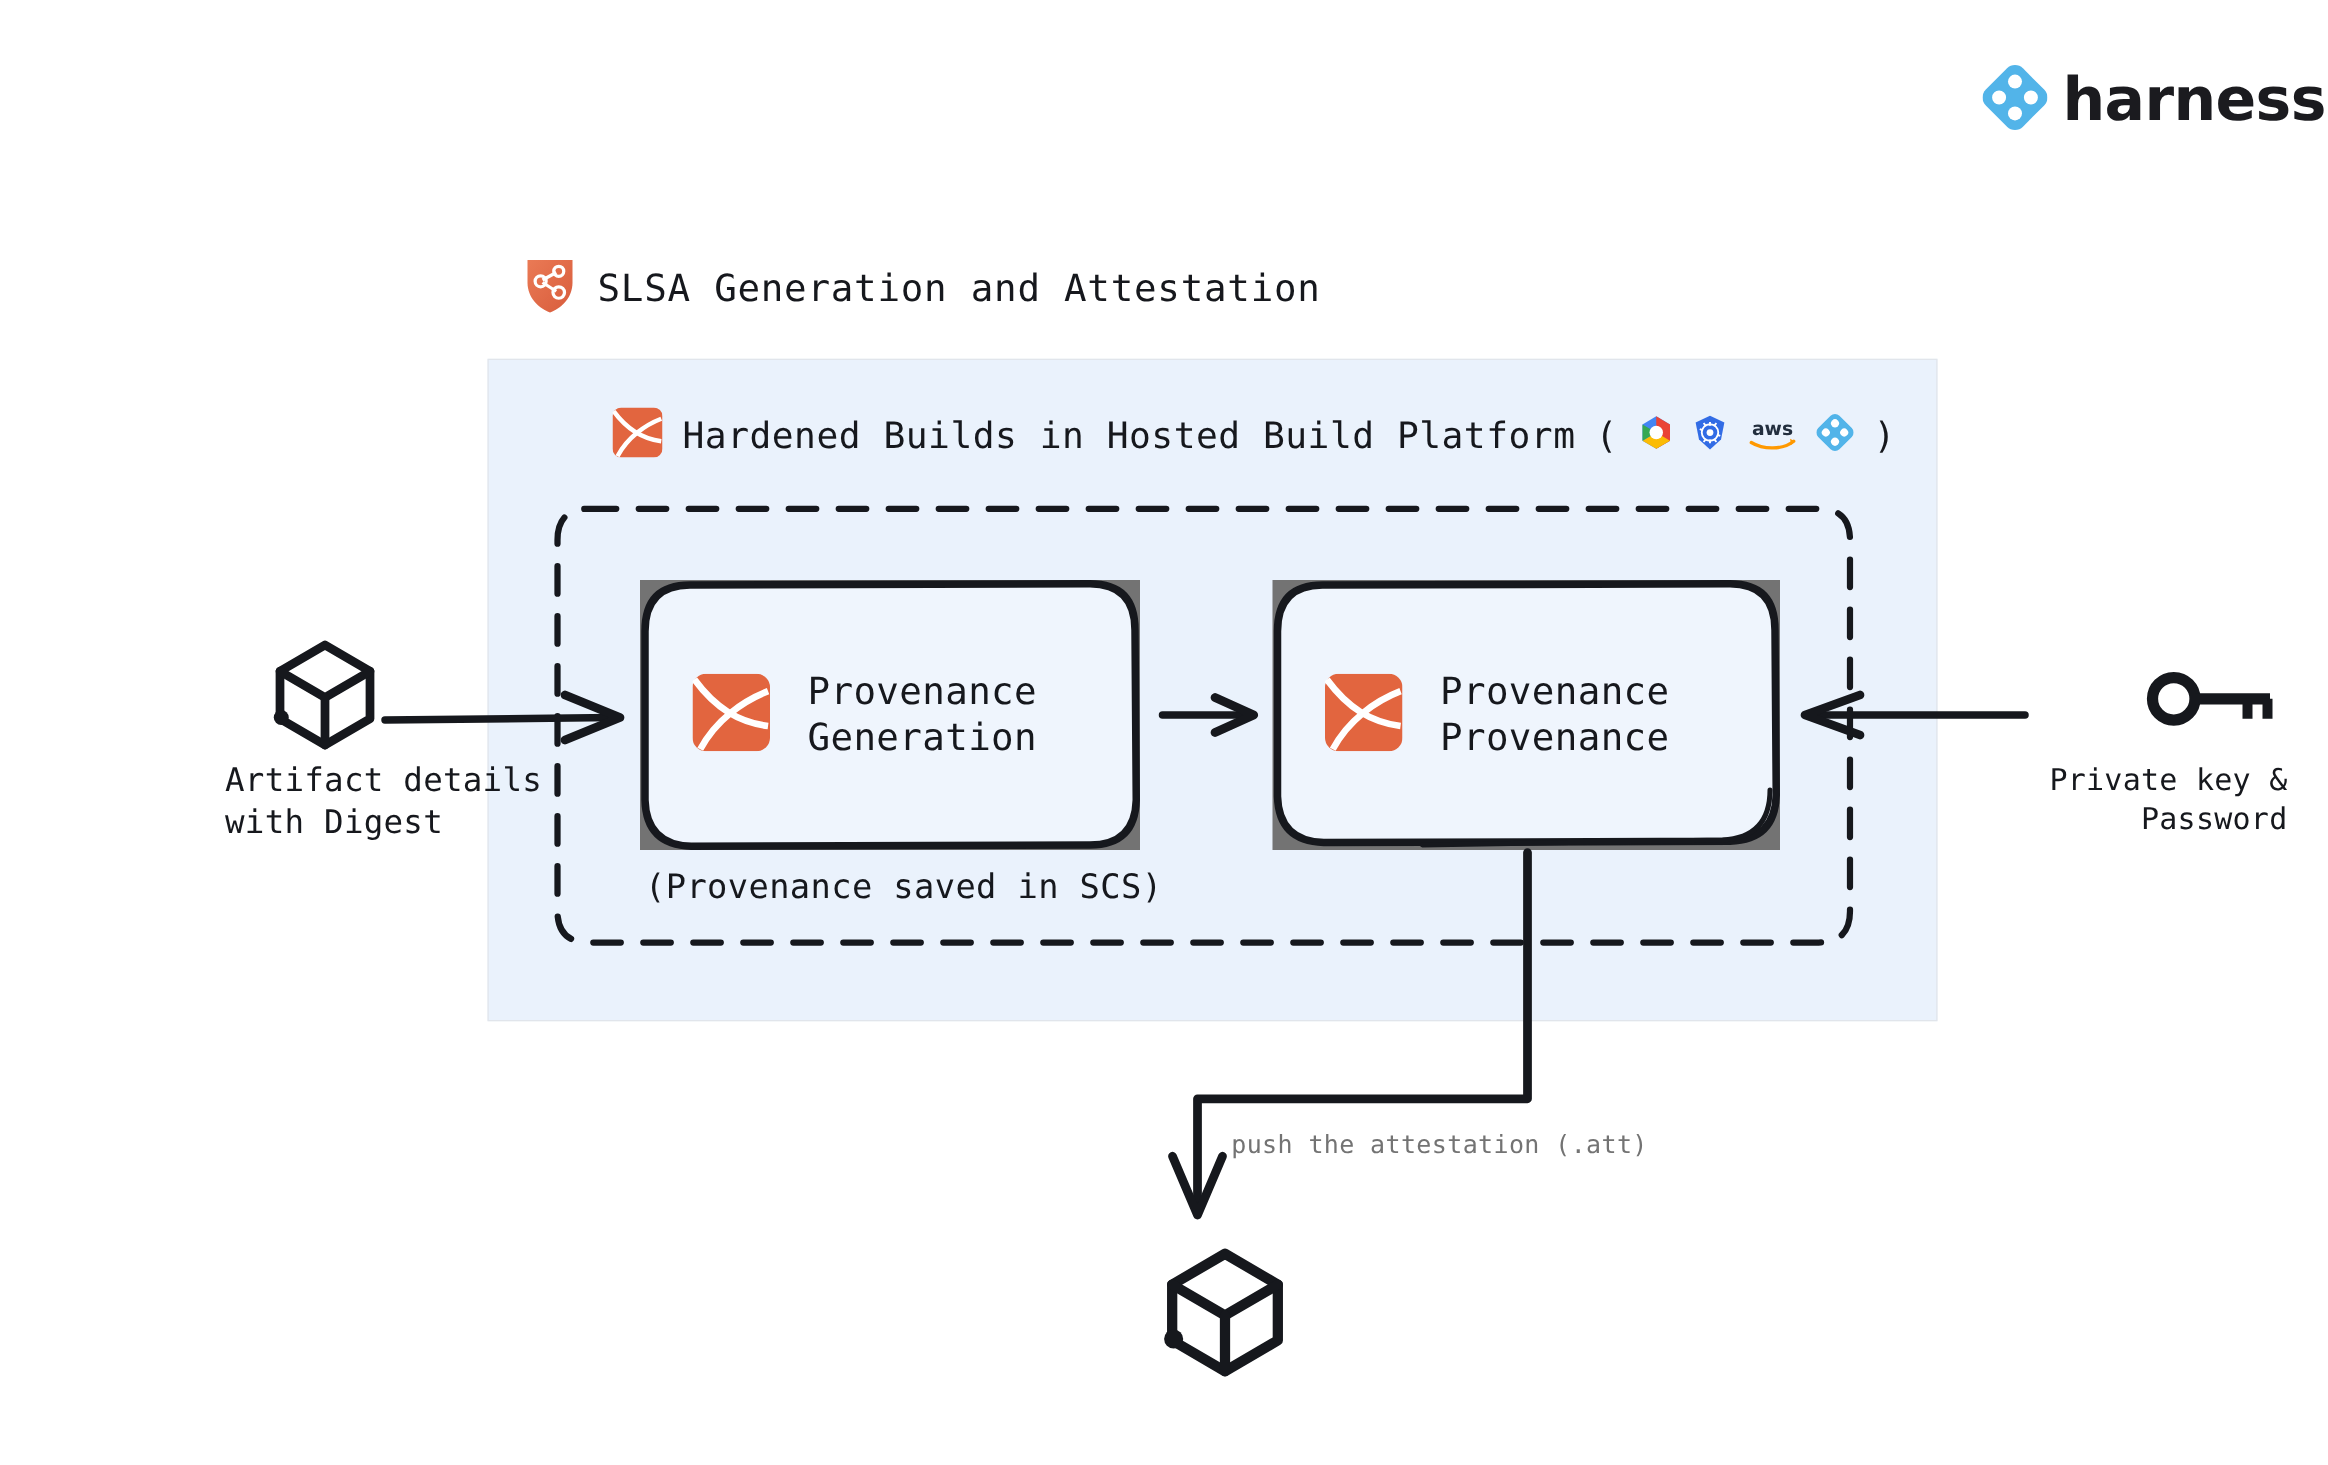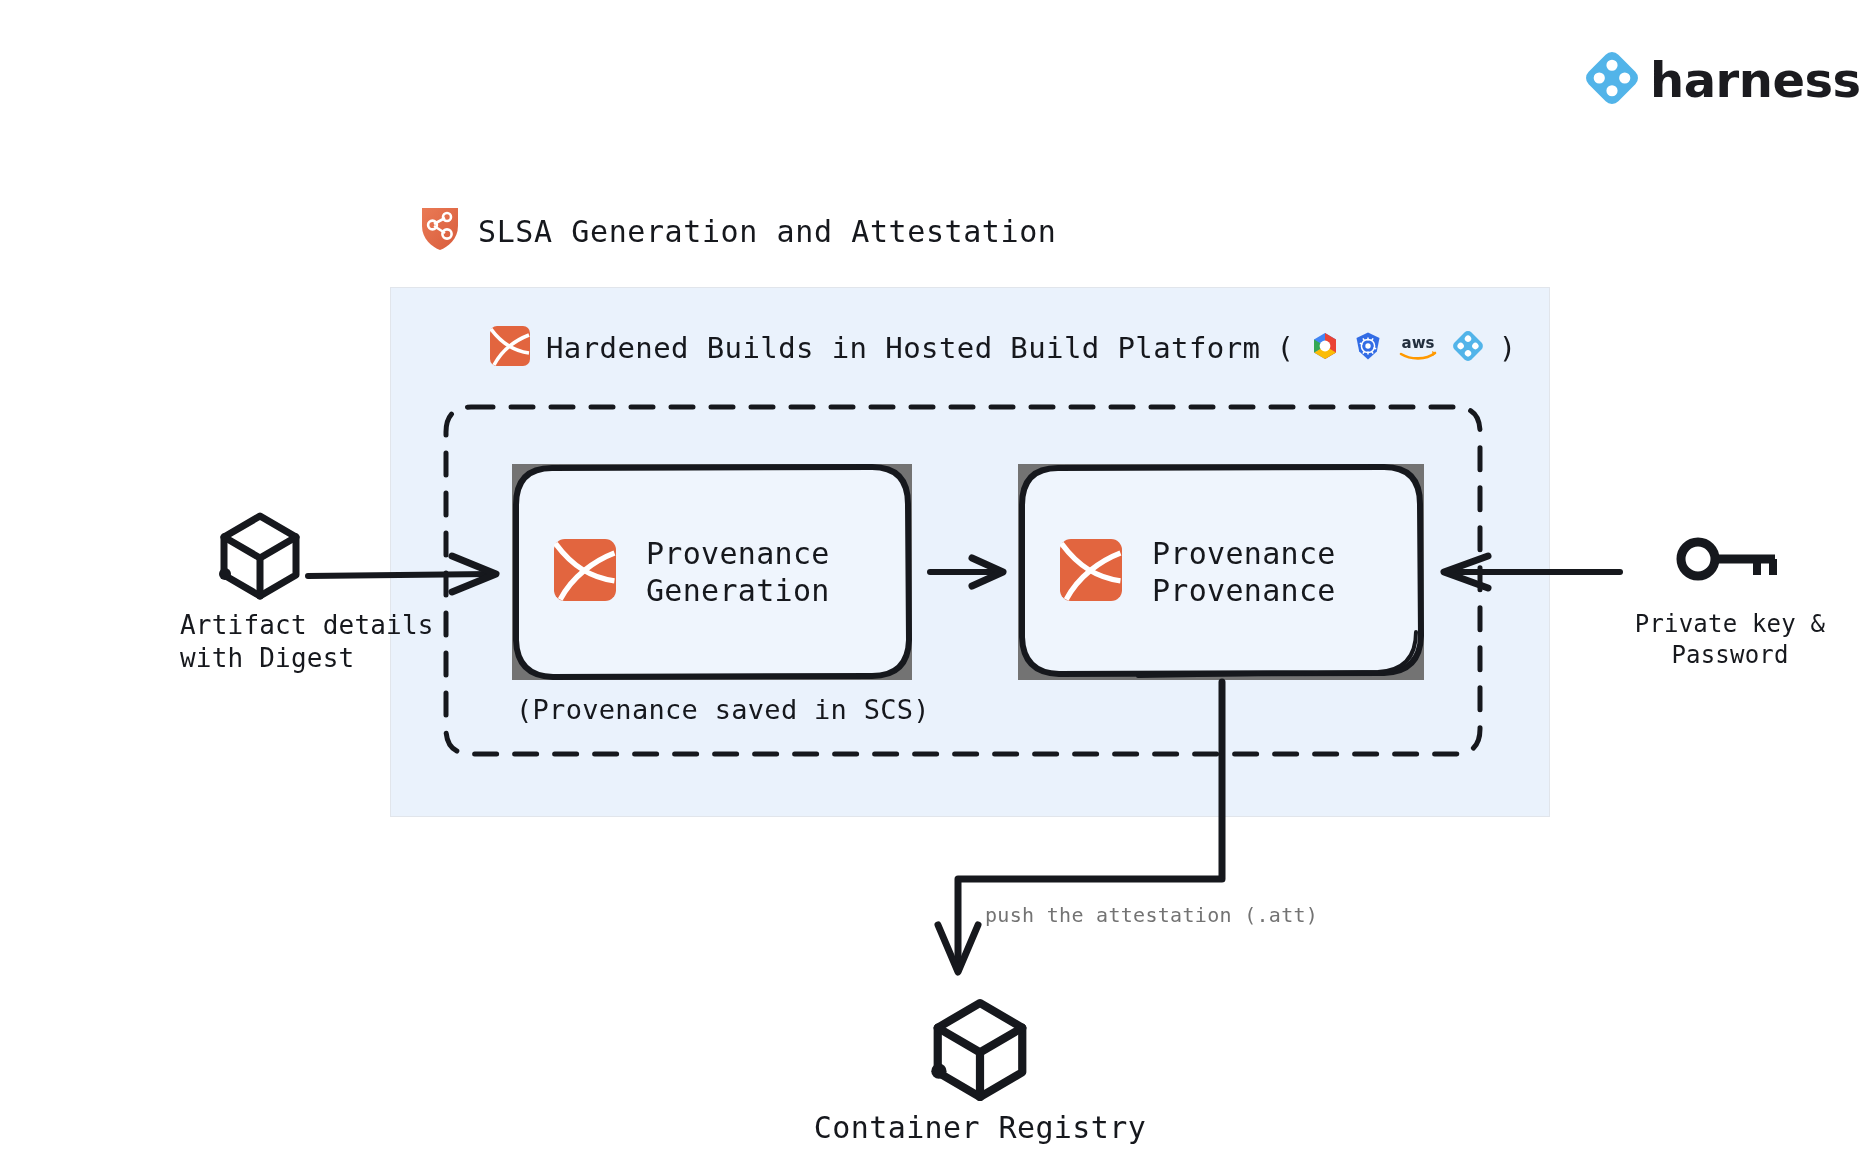--- a/index.html
+++ b/index.html
@@ -66,21 +66,21 @@
   
   #scs-caption{left:516px;top:694px;font-size:27px;color:#16181d;letter-spacing:0.3px;white-space:nowrap;}
 
   
   #artifact-node{left:180px;top:510px;width:160px;text-align:center;}
   #artifact-node .cap{
     margin-top:3px;font-size:26px;line-height:1.28;color:#16181d;white-space:pre;letter-spacing:0.2px;
   }
 
   
-  #key-node{left:1630px;top:535px;width:200px;text-align:center;}
+  #key-node{left:1630px;top:535px;width:200px;text-align:right;}
   #key-node .cap{
     margin-top:16px;font-size:24px;line-height:1.3;color:#16181d;white-space:pre;letter-spacing:0.2px;
   }
 
   
   #push-label{left:985px;top:903px;font-size:20px;color:#737373;letter-spacing:0.3px;white-space:nowrap;}
 
   
   #registry-node{left:890px;top:996px;width:180px;text-align:center;}
   #registry-node .cap{
@@ -273,21 +273,20 @@
     <span>
       <svg width="104" height="108" viewBox="0 0 88 92">
         <g fill="none" stroke="#16181d" stroke-width="7" stroke-linejoin="round" stroke-linecap="round">
           <path d="M44 6 L80 27 L80 65 L44 86 L8 65 L8 27 Z"></path>
           <path d="M8 27 L44 48 L80 27"></path>
           <path d="M44 48 L44 86"></path>
         </g>
         <circle cx="9" cy="64" r="6.5" fill="#16181d"></circle>
       </svg>
     </span>
-    <div class="cap">Container Registry</div>
   </div>
 
   <svg class="abs" id="connectors" viewBox="0 0 1862 1172">
     <g stroke="#16181d" fill="none" stroke-linecap="round" stroke-linejoin="round">
 
       <g>
         <line x1="308" y1="576" x2="490" y2="574" stroke-width="6"></line>
         <path d="M452 556 L496 574 L452 592" stroke-width="7"></path>
       </g>
 

